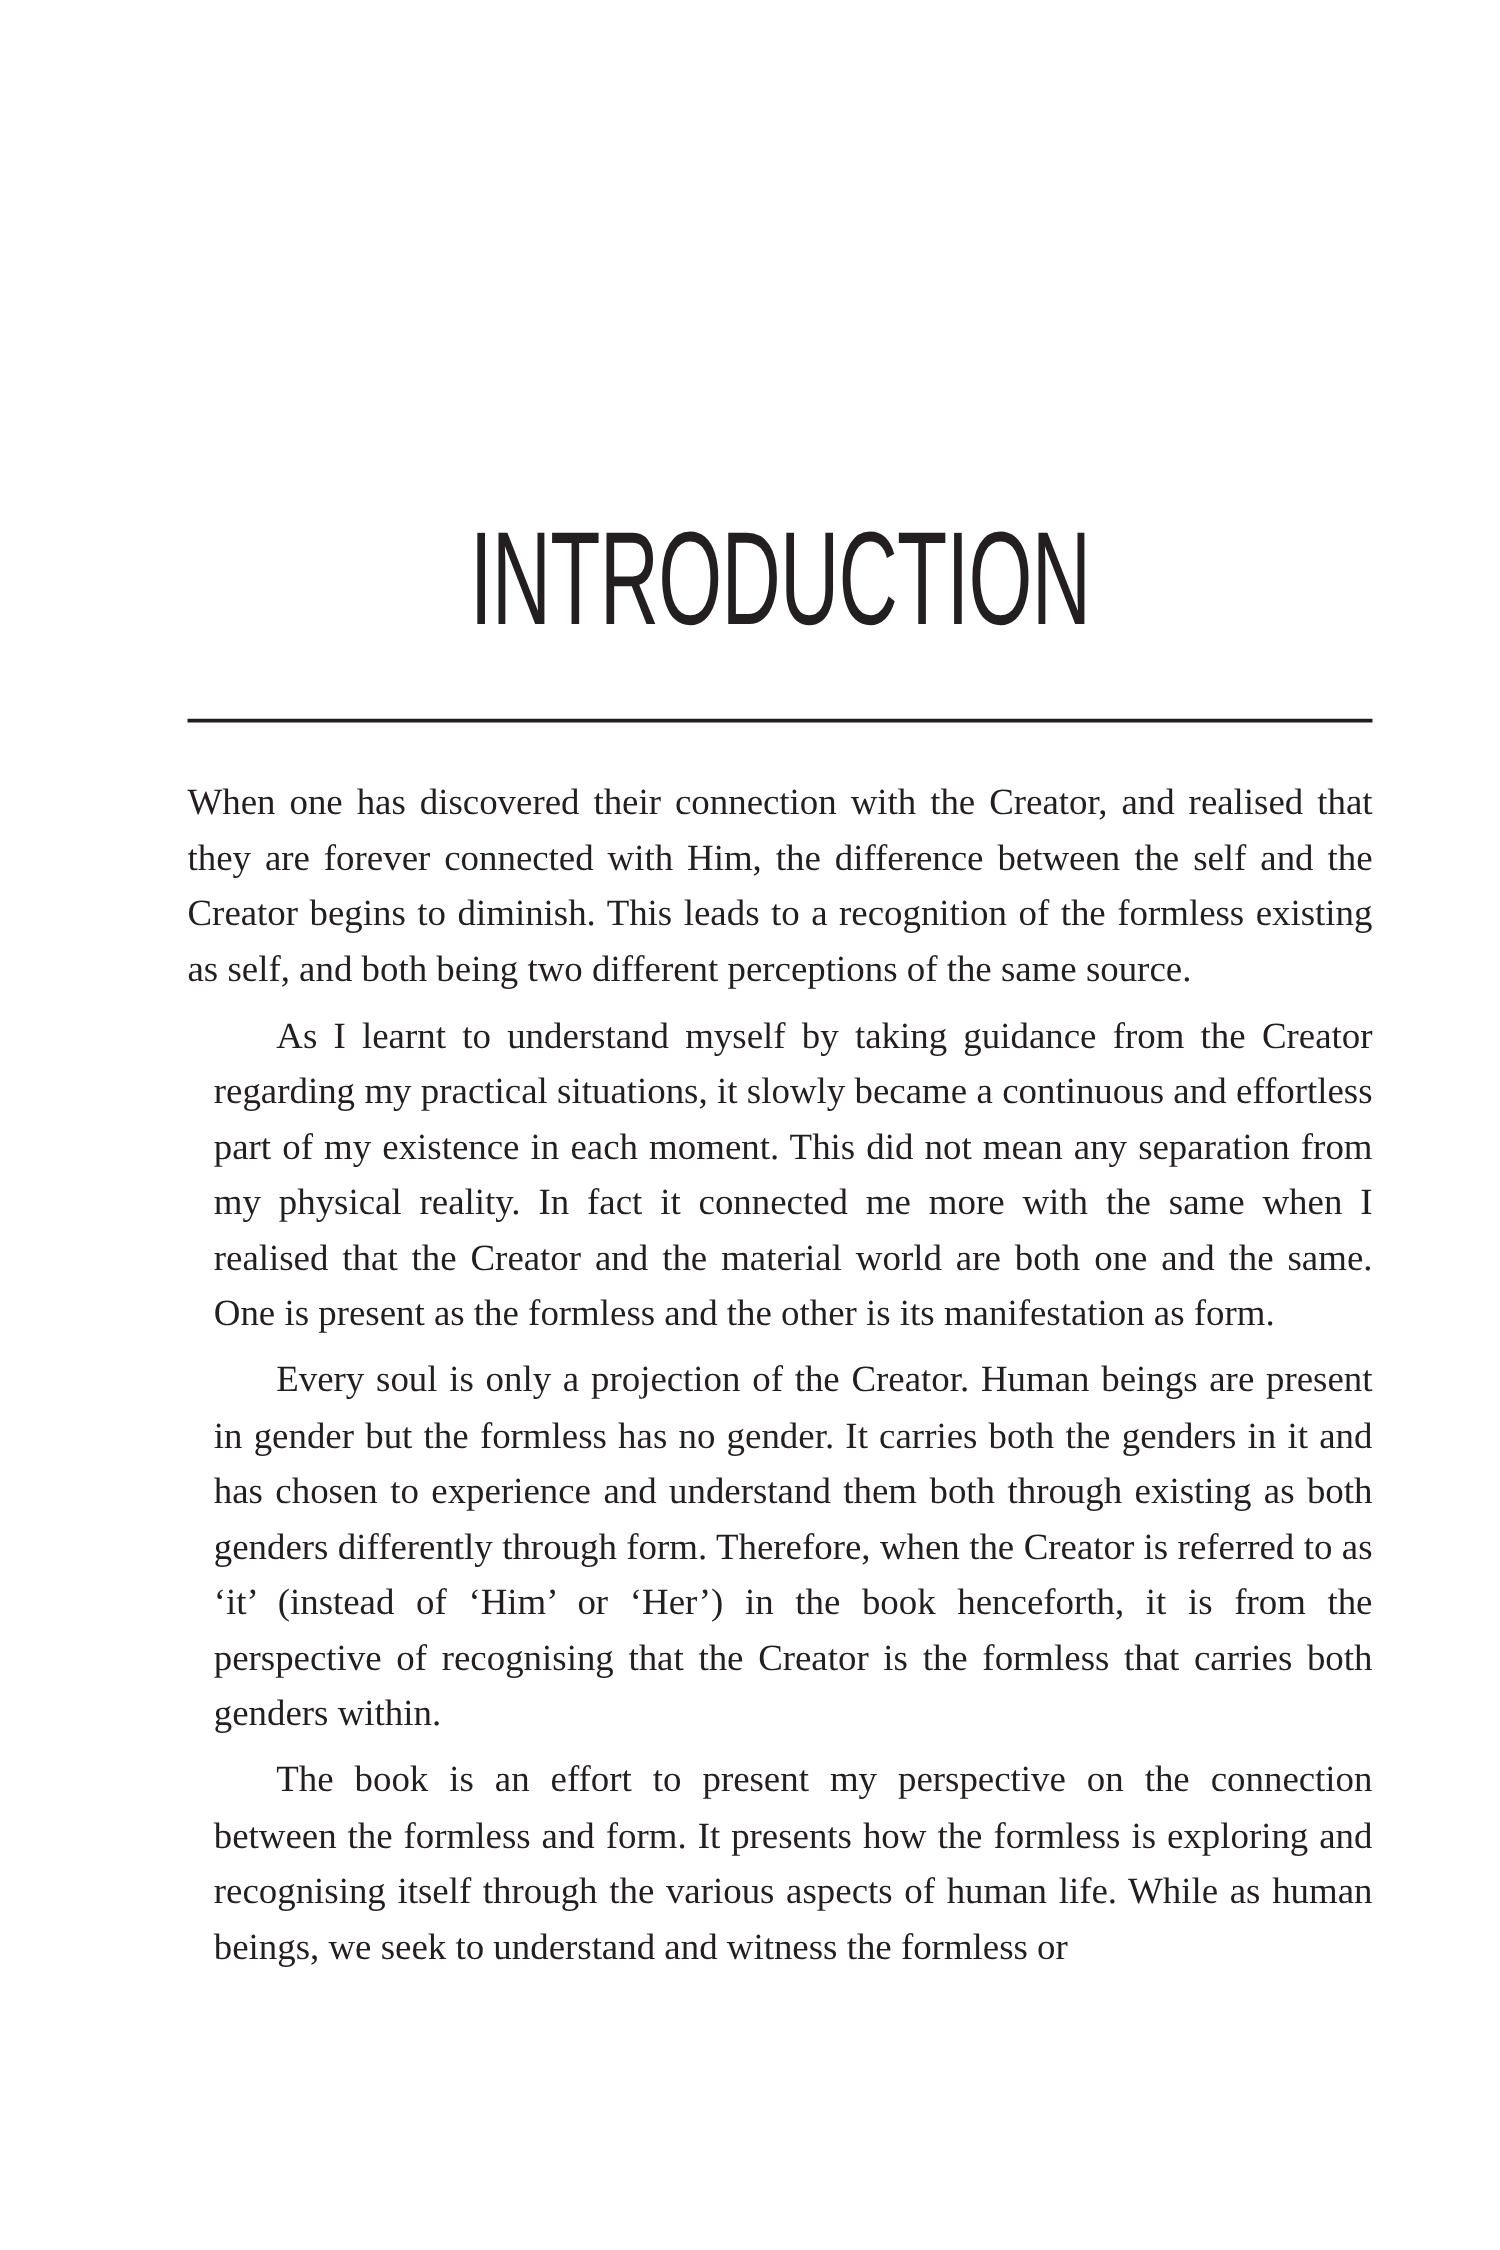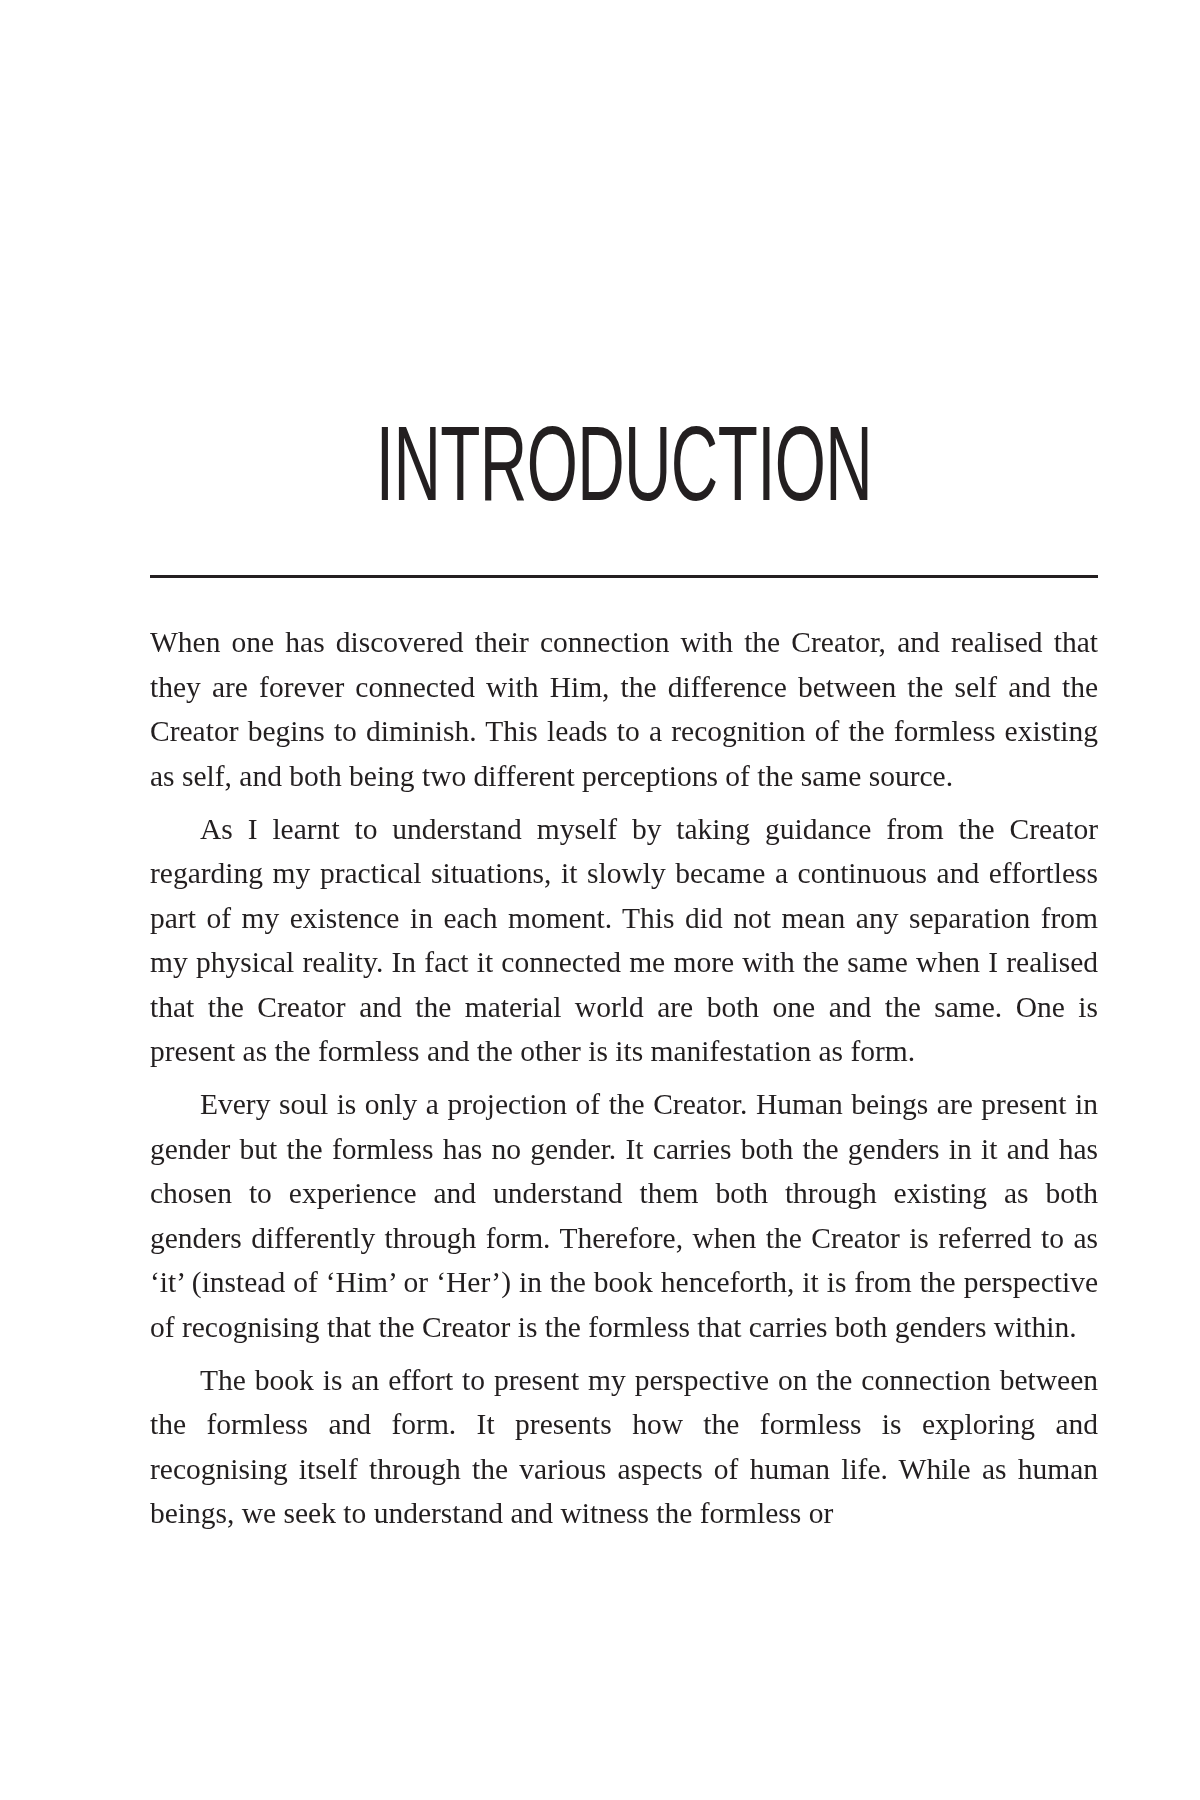--- a/index.html
+++ b/index.html
@@ -59,20 +59,21 @@
       color: #231f20;
     }
     .body-text p {
       margin: 0 0 8.5px 0;
       text-align: justify;
       text-align-last: left;
       hyphens: none;
     }
     .body-text p.indent {
       text-indent: 50px;
+      margin-left: 21px;
     }
   </style>
 </head>
 <body>
 
 <div class="page">
   <h1 class="chapter-title">INTRODUCTION</h1>
 
   <div class="title-rule"></div>
 

